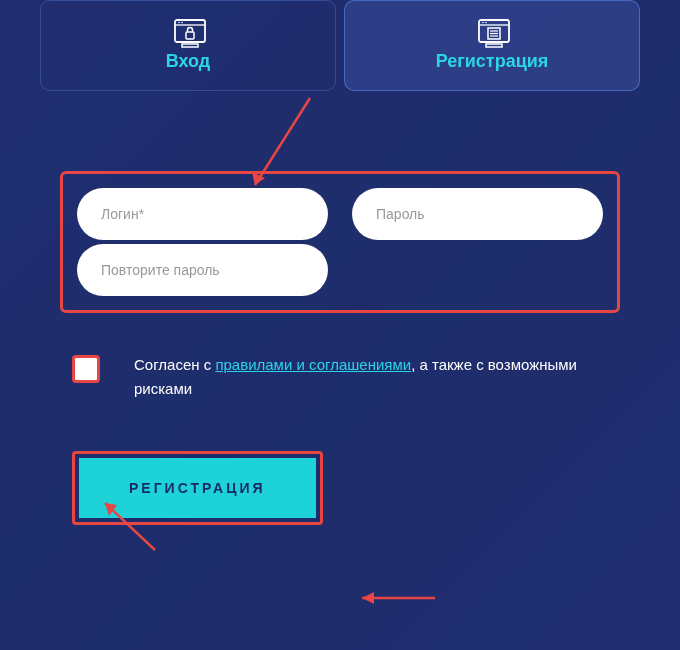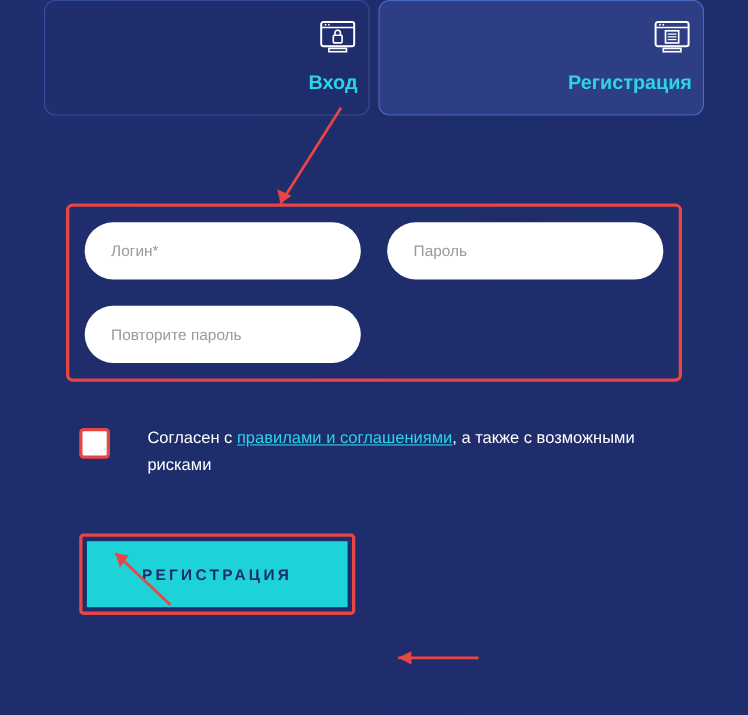--- a/index.html
+++ b/index.html
@@ -28,22 +28,22 @@
     }
     .tab {
       flex: 1;
       border: 1px solid rgba(100, 150, 255, 0.3);
       border-radius: 10px;
       padding: 18px 10px 18px 10px;
       text-align: left;
       cursor: pointer;
       display: flex;
       flex-direction: column;
-      align-items: flex-end;
-      gap: 16px;
+      align-items: center;
+      gap: 2px;
     }
     .tab.active {
       background: rgba(60, 80, 160, 0.5);
       border-color: rgba(100, 150, 255, 0.5);
     }
     .tab-icon {
       width: 36px;
       height: 30px;
       margin-left: 4px;
     }
@@ -55,21 +55,21 @@
     .form-area {
       margin: 80px 60px 0 60px;
       padding: 14px;
       border: 3px solid #e84545;
       border-radius: 6px;
       position: relative;
     }
     .form-grid {
       display: grid;
       grid-template-columns: 1fr 1fr;
-      gap: 24px 24px;
+      gap: 4px 24px;
     }
     .input-field {
       background: #fff;
       border: none;
       border-radius: 26px;
       padding: 18px 24px;
       font-size: 14px;
       color: #333;
       outline: none;
       width: 100%;

